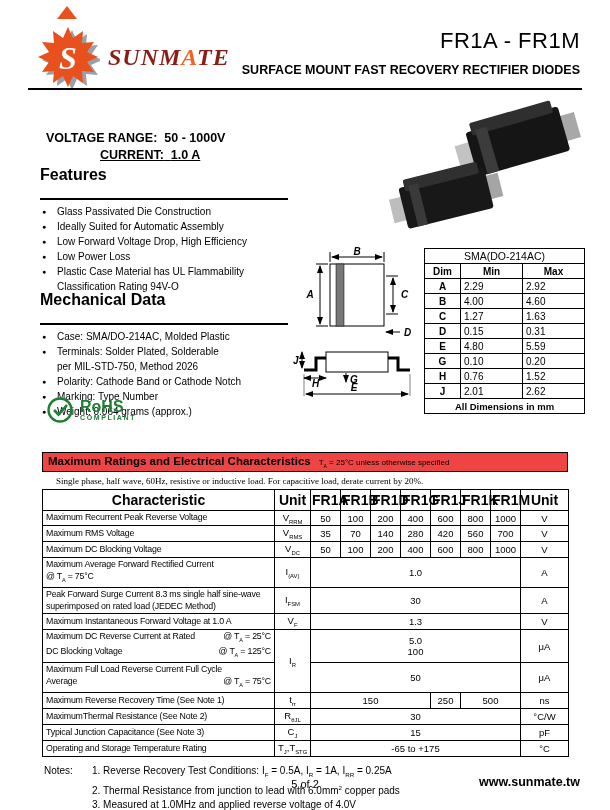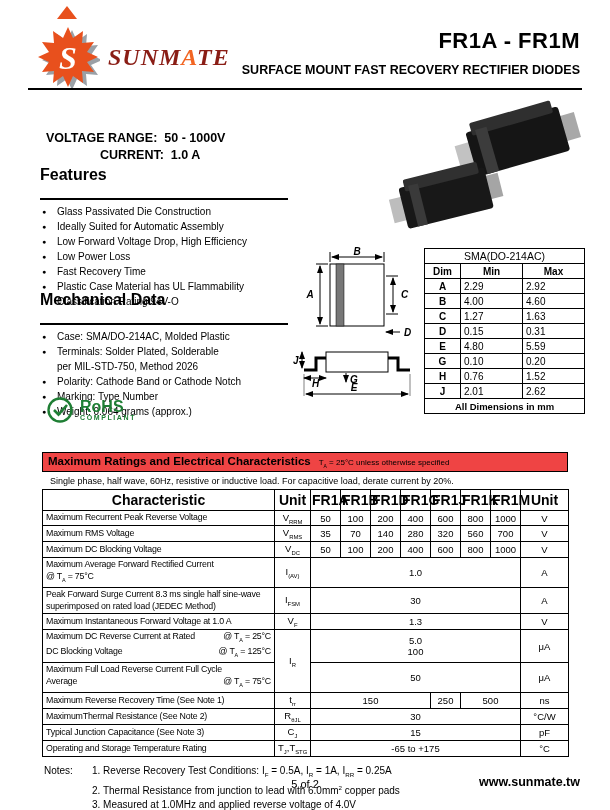--- a/index.html
+++ b/index.html
@@ -6,26 +6,26 @@
   .page{position:relative;width:610px;height:810px;background:#fff;color:#000;
         font-family:"Liberation Sans",sans-serif;overflow:hidden;}
   
   .corner-tri{position:absolute;left:57px;top:6px;width:0;height:0;
         border-left:10px solid transparent;border-right:10px solid transparent;
         border-bottom:13px solid #e8501d;}
   .logo{position:absolute;left:36px;top:26px;display:flex;align-items:center;gap:8px;}
   .brand{font-family:"Liberation Serif",serif;font-style:italic;font-weight:bold;
         font-size:24px;letter-spacing:1px;color:#8a1d15;white-space:nowrap;}
   .brand .accent{color:#f26522;}
-  .doc-title{position:absolute;right:30px;top:28px;font-size:22px;font-weight:bold;letter-spacing:.5px;text-align:center;}
+  .doc-title{position:absolute;right:30px;top:28px;font-size:22px;font-weight:normal;letter-spacing:.5px;text-align:center;}
   .doc-subtitle{position:absolute;right:30px;top:63px;font-size:12.5px;font-weight:bold;text-align:center;}
   .header-rule{position:absolute;left:28px;right:28px;top:88px;height:2px;background:#000;}
   
   .ratings{position:absolute;left:46px;top:130px;font-size:12.5px;font-weight:bold;line-height:17px;}
-  .ratings .l2{padding-left:54px;}
+  .ratings .l2{padding-left:54px;text-decoration:underline;}
   
   .section{position:absolute;left:40px;width:248px;}
   .features{top:166px;} .mech{top:291px;}
   .section-title{font-size:16px;font-weight:bold;padding-bottom:14px;border-bottom:2px solid #000;}
   .blist{margin-top:4px;font-size:10px;}
   .bullet-item{display:flex;line-height:15px;}
   .dot{width:15px;font-size:7px;padding-left:2px;line-height:15px;}
   .btxt{flex:1;}
   
   .rohs{position:absolute;left:46px;top:396px;display:flex;align-items:center;gap:6px;}
@@ -42,21 +42,21 @@
   .dim-title{text-align:center;font-size:10.5px;}
   .dim-letter{text-align:center;font-weight:bold;}
   .dim-val{padding-left:8px;}
   .dim-foot{text-align:center;font-weight:bold;font-size:9.5px;}
   
   .lower{position:absolute;left:42px;top:452px;width:526px;}
   .ratings-bar{border:1.5px solid #000;background:#ef4444;padding:2px 5px;
         display:flex;align-items:baseline;gap:8px;}
   .ratings-bar .t{font-size:11.5px;font-weight:bold;}
   .ratings-bar .c{font-size:8px;}
-  .derate{font-size:9px;margin:4px 0 3px 8px;}
+  .derate{font-size:9px;margin:4px 0 3px 14px;font-family:Liberation Serif, serif;}
   table.main{border-collapse:collapse;table-layout:fixed;width:526px;}
   .main th{border:1px solid #000;font-size:14px;font-weight:bold;padding:2px 1px;}
   .main td{border:1px solid #000;font-size:9.5px;padding:1px 3px;vertical-align:middle;}
   .main td.char{font-size:8.8px;line-height:11.5px;letter-spacing:-0.2px;}
   .cl{display:flex;justify-content:space-between;white-space:nowrap;overflow:hidden;}
   .main td.c{text-align:center;}
   sub,sup{font-size:0.62em;}
   
   .notes{display:flex;margin-top:7px;font-size:10px;line-height:13.5px;}
   .notes .lbl{width:48px;padding-left:2px;}
@@ -99,24 +99,20 @@
           <span class="dot">●</span>
           <div class="btxt">Ideally Suited for Automatic Assembly</div>
         </div>
         <div class="bullet-item">
           <span class="dot">●</span>
           <div class="btxt">Low Forward Voltage Drop, High Efficiency</div>
         </div>
         <div class="bullet-item">
           <span class="dot">●</span>
           <div class="btxt">Low Power Loss</div>
-        </div>
-        <div class="bullet-item">
-          <span class="dot">●</span>
-          <div class="btxt">Fast Recovery Time</div>
         </div>
         <div class="bullet-item">
           <span class="dot">●</span>
           <div class="btxt">Plastic Case Material has UL Flammability<br>Classification Rating 94V-O</div>
         </div>
       </div>
   </div>
 
   <div class="section mech">
     <div class="section-title">Mechanical Data</div>
@@ -330,21 +326,21 @@
             <td class="char">
               <div class="cl">
                 <span>Maximum RMS Voltage</span>
               </div>
             </td>
             <td class="c">V<sub>RMS</sub></td>
             <td class="c">35</td>
             <td class="c">70</td>
             <td class="c">140</td>
             <td class="c">280</td>
-            <td class="c">320</td>
+            <td class="c">420</td>
             <td class="c">560</td>
             <td class="c">700</td>
             <td class="c">V</td>
           </tr>
           <tr>
             <td class="char">
               <div class="cl">
                 <span>Maximum DC Blocking Voltage</span>
               </div>
             </td>

